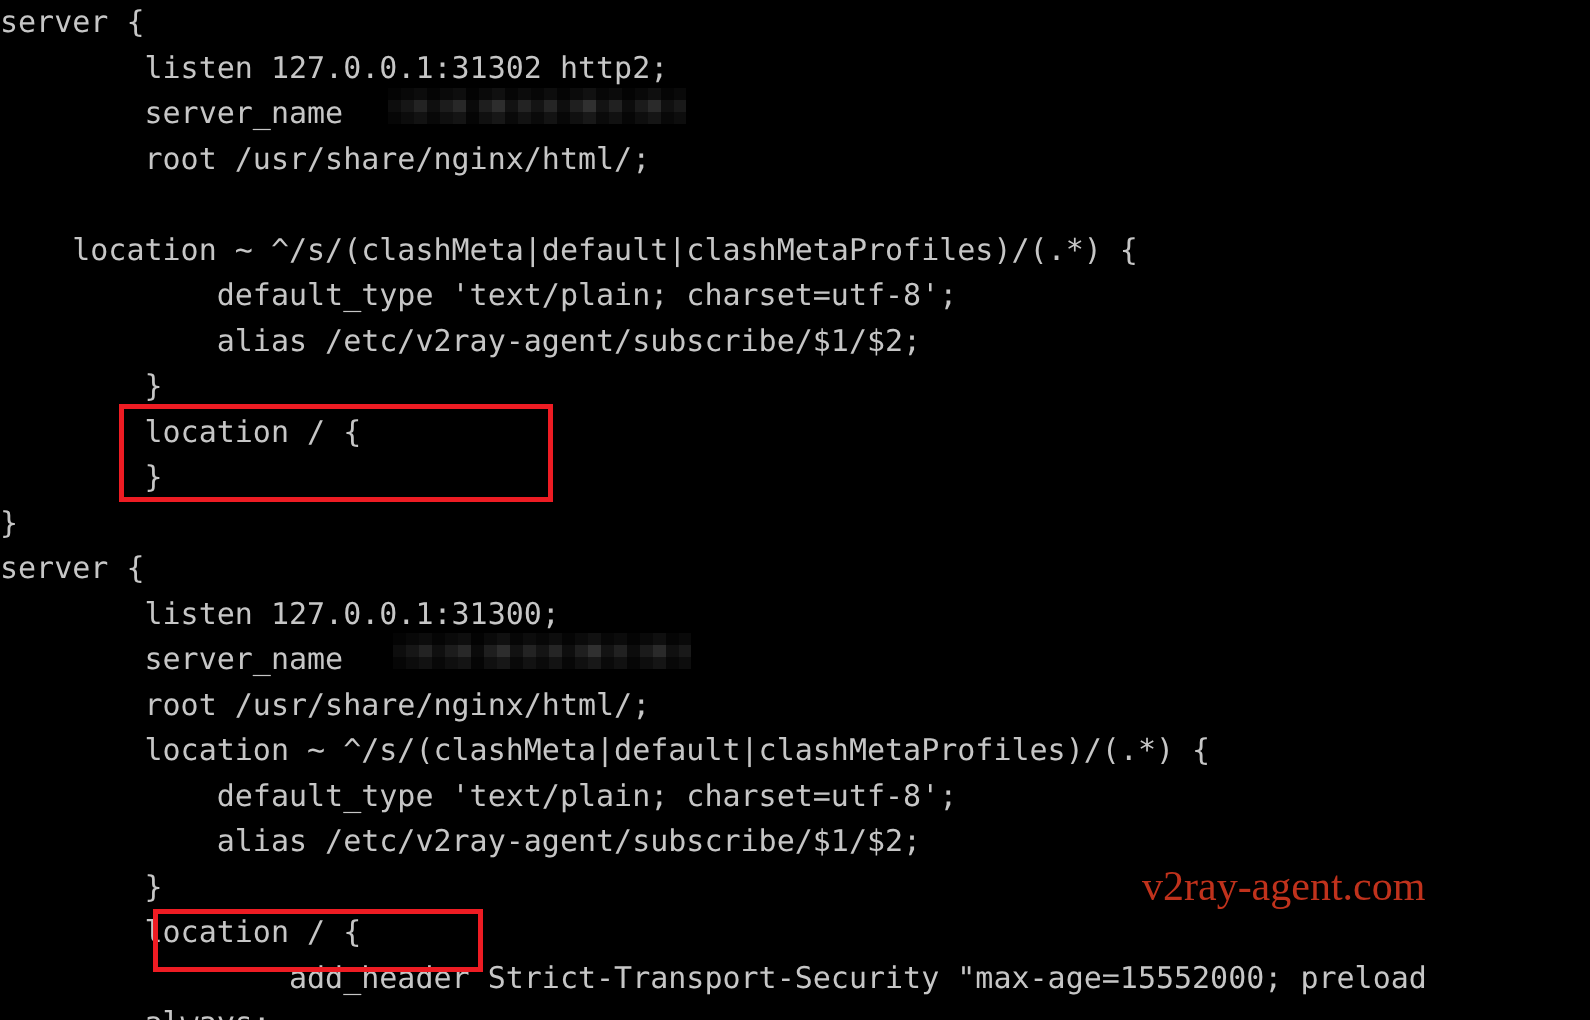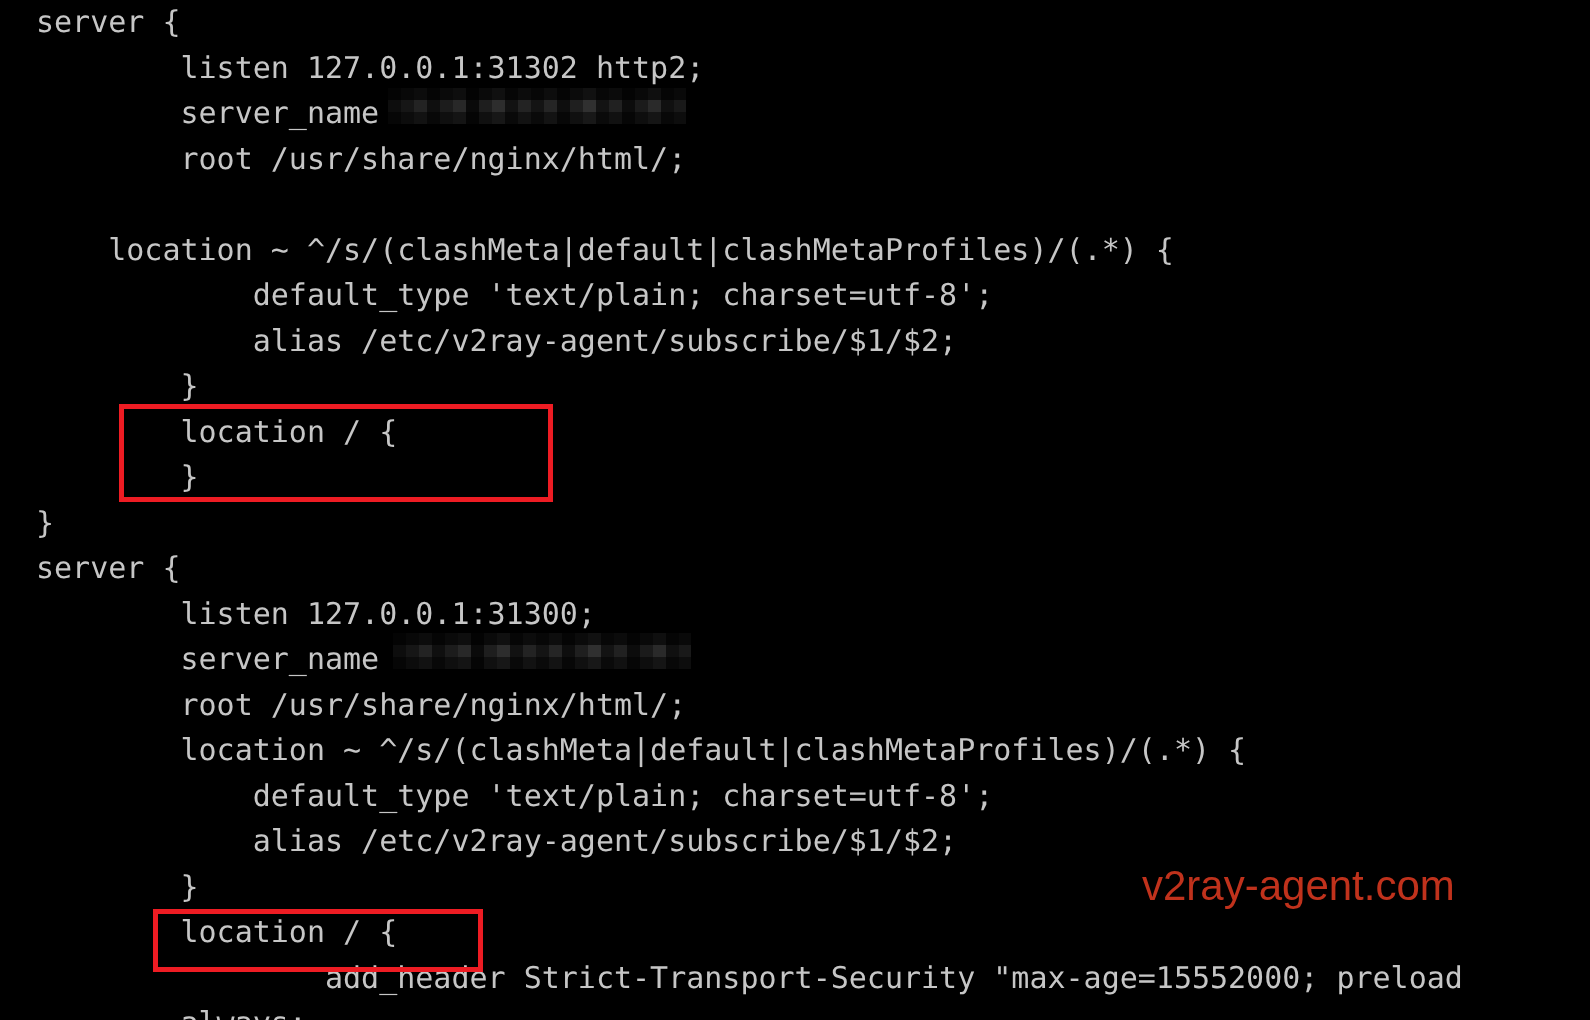--- a/index.html
+++ b/index.html
@@ -36,21 +36,20 @@
     font-size: 30px;
     line-height: 45.5px;
     white-space: pre;
     letter-spacing: 0px;
     text-rendering: geometricPrecision;
   }
   #code .line {
     display: block;
     height: 45.5px;
     white-space: pre;
-    margin-left: 36px;
   }
 
   
   .redaction {
     position: absolute;
     pointer-events: none;
     background-color: #000;
     background-image:
       linear-gradient(90deg,
         #101010 0px,   #101010 13px,
@@ -124,15 +123,15 @@
   </div>
   <div class="redaction" id="red-1" title="pixelated domain name after server_name in second server block" style="left: 393px; top: 633px; width: 298px; height: 36px;">
     <div class="rowmask r0"></div>
       <div class="rowmask r1"></div>
       <div class="rowmask r2"></div>
   </div>
 
   <div class="redbox" id="box-0" style="left: 119px; top: 404px; width: 434px; height: 98px;"></div>
   <div class="redbox" id="box-1" style="left: 153px; top: 909px; width: 330px; height: 63px;"></div>
 
-  <div id="watermark" style="left: 1142px; top: 862px;">v2ray-agent.com</div>
+  <div id="watermark" style="left: 1142px; top: 862px; font-family: Liberation Serif, serif;">v2ray-agent.com</div>
 
 </div>
 
 </body></html>

